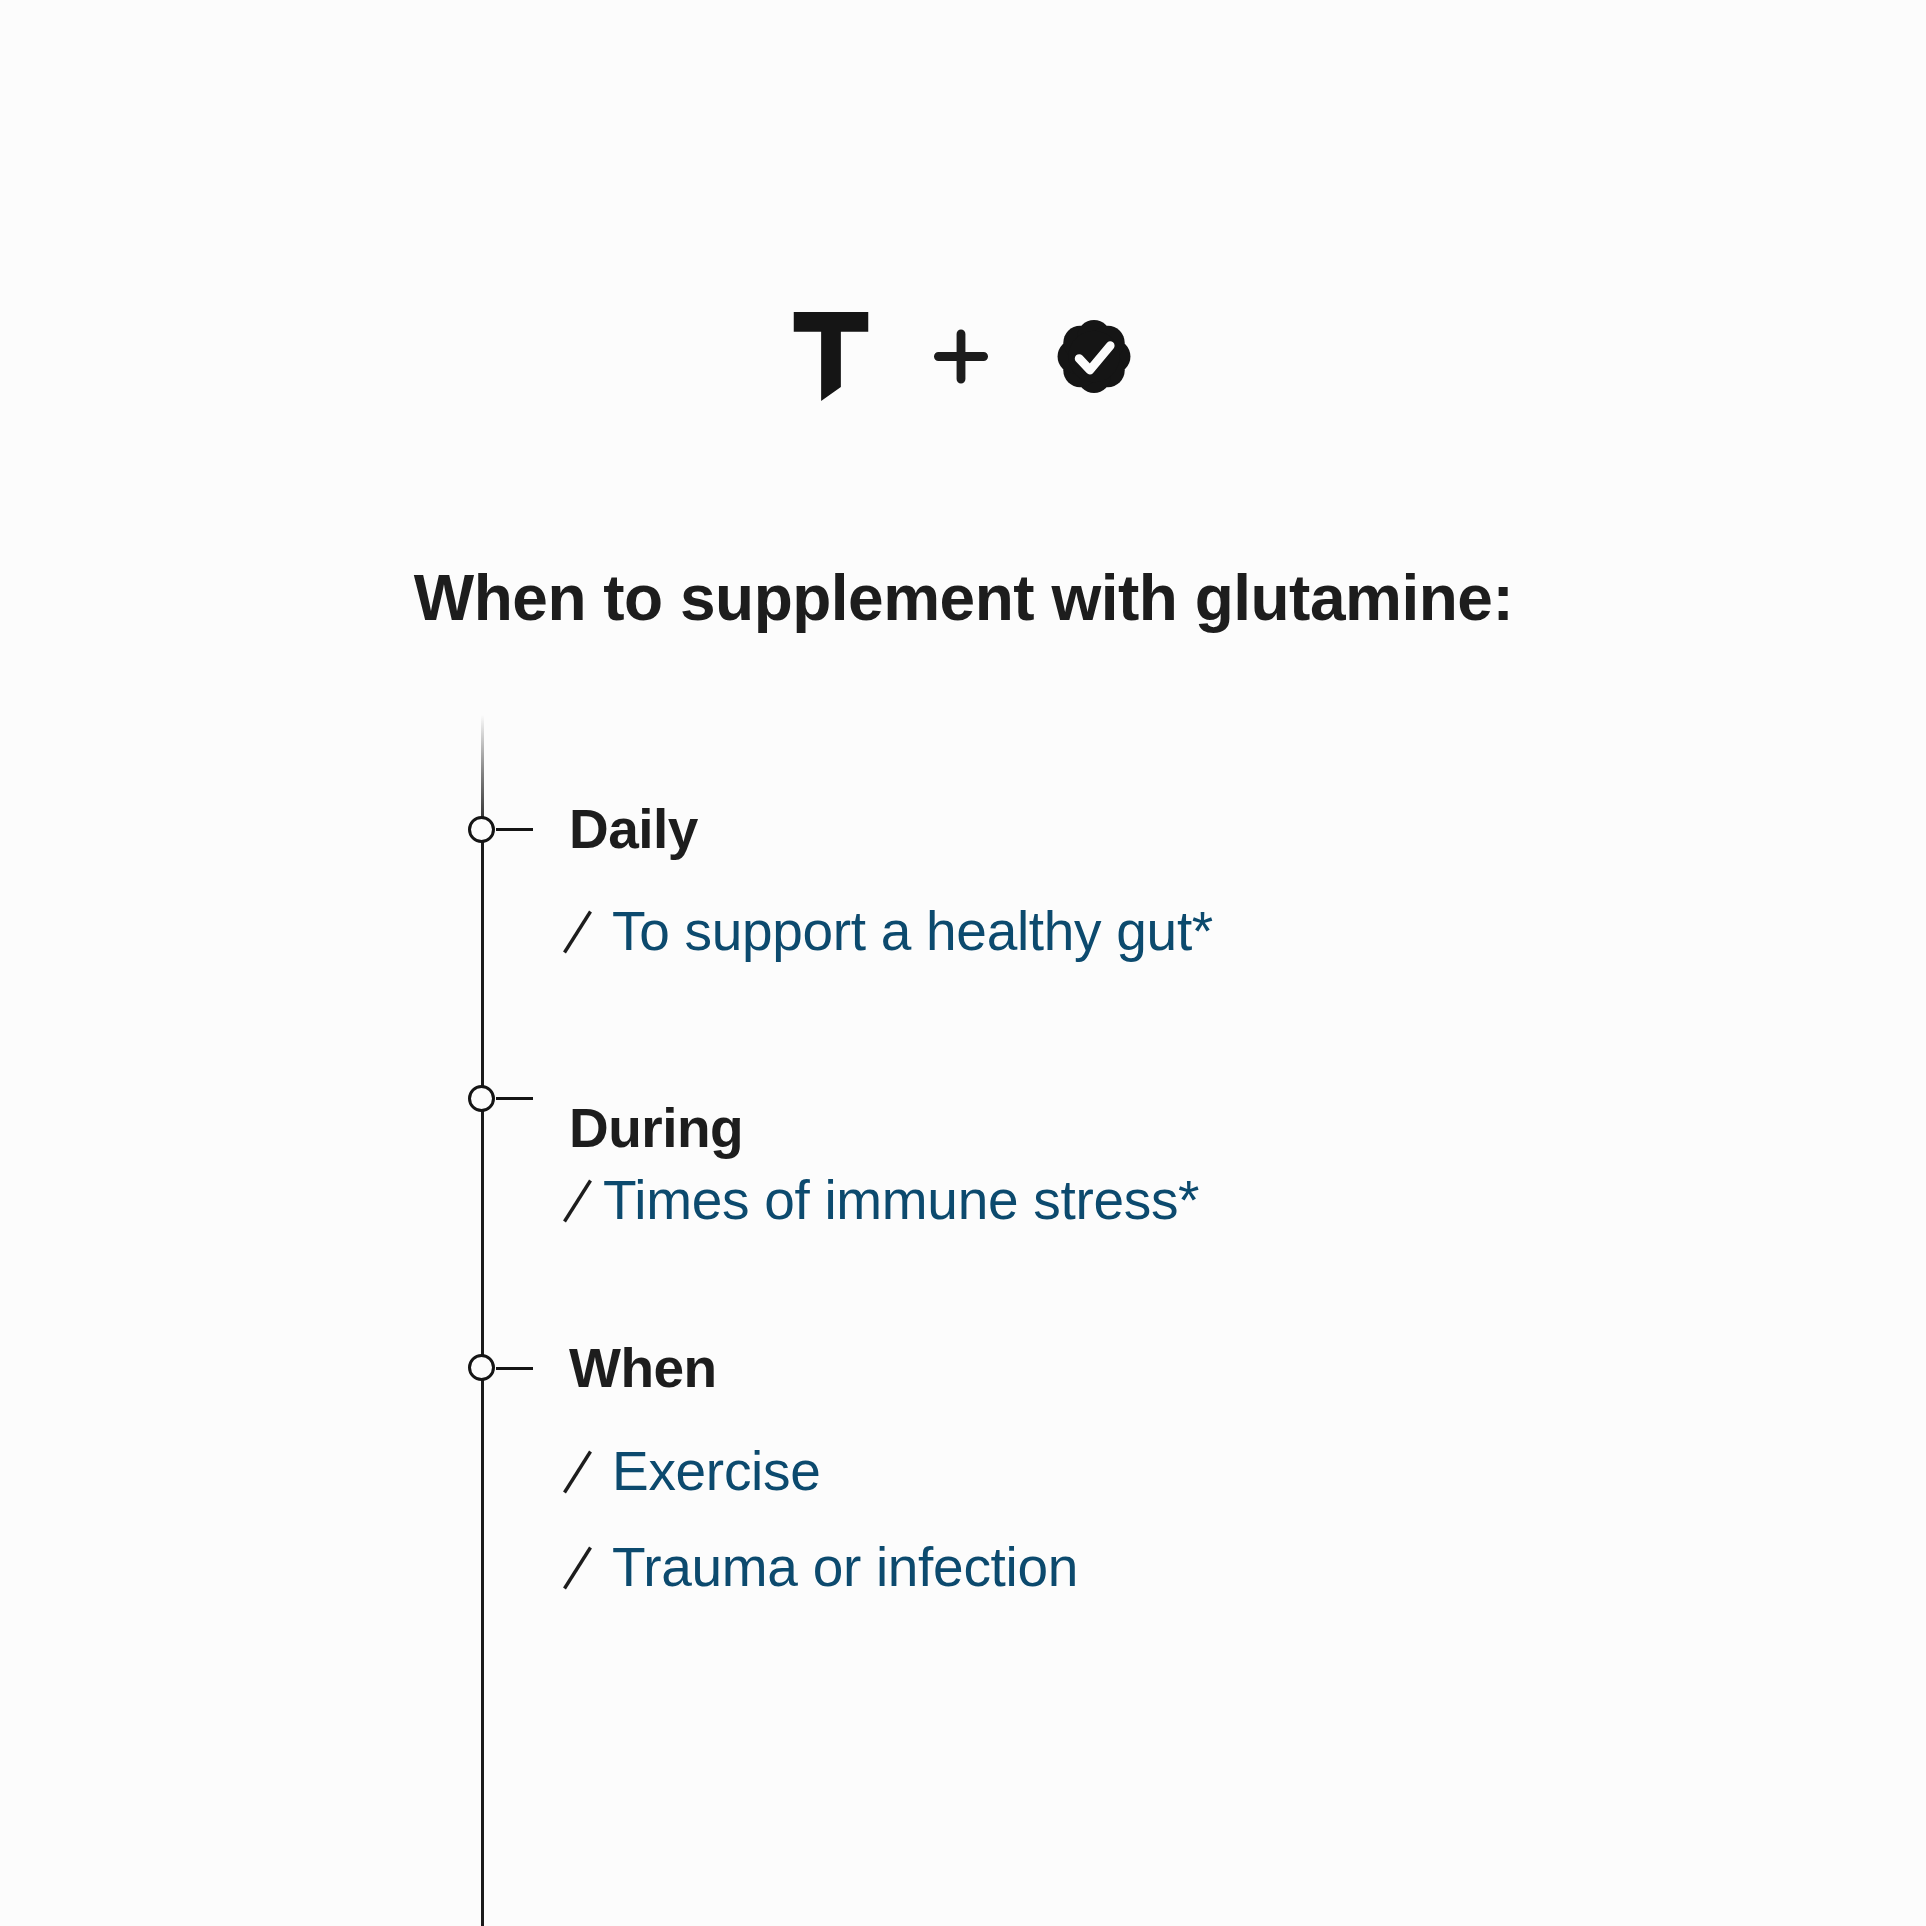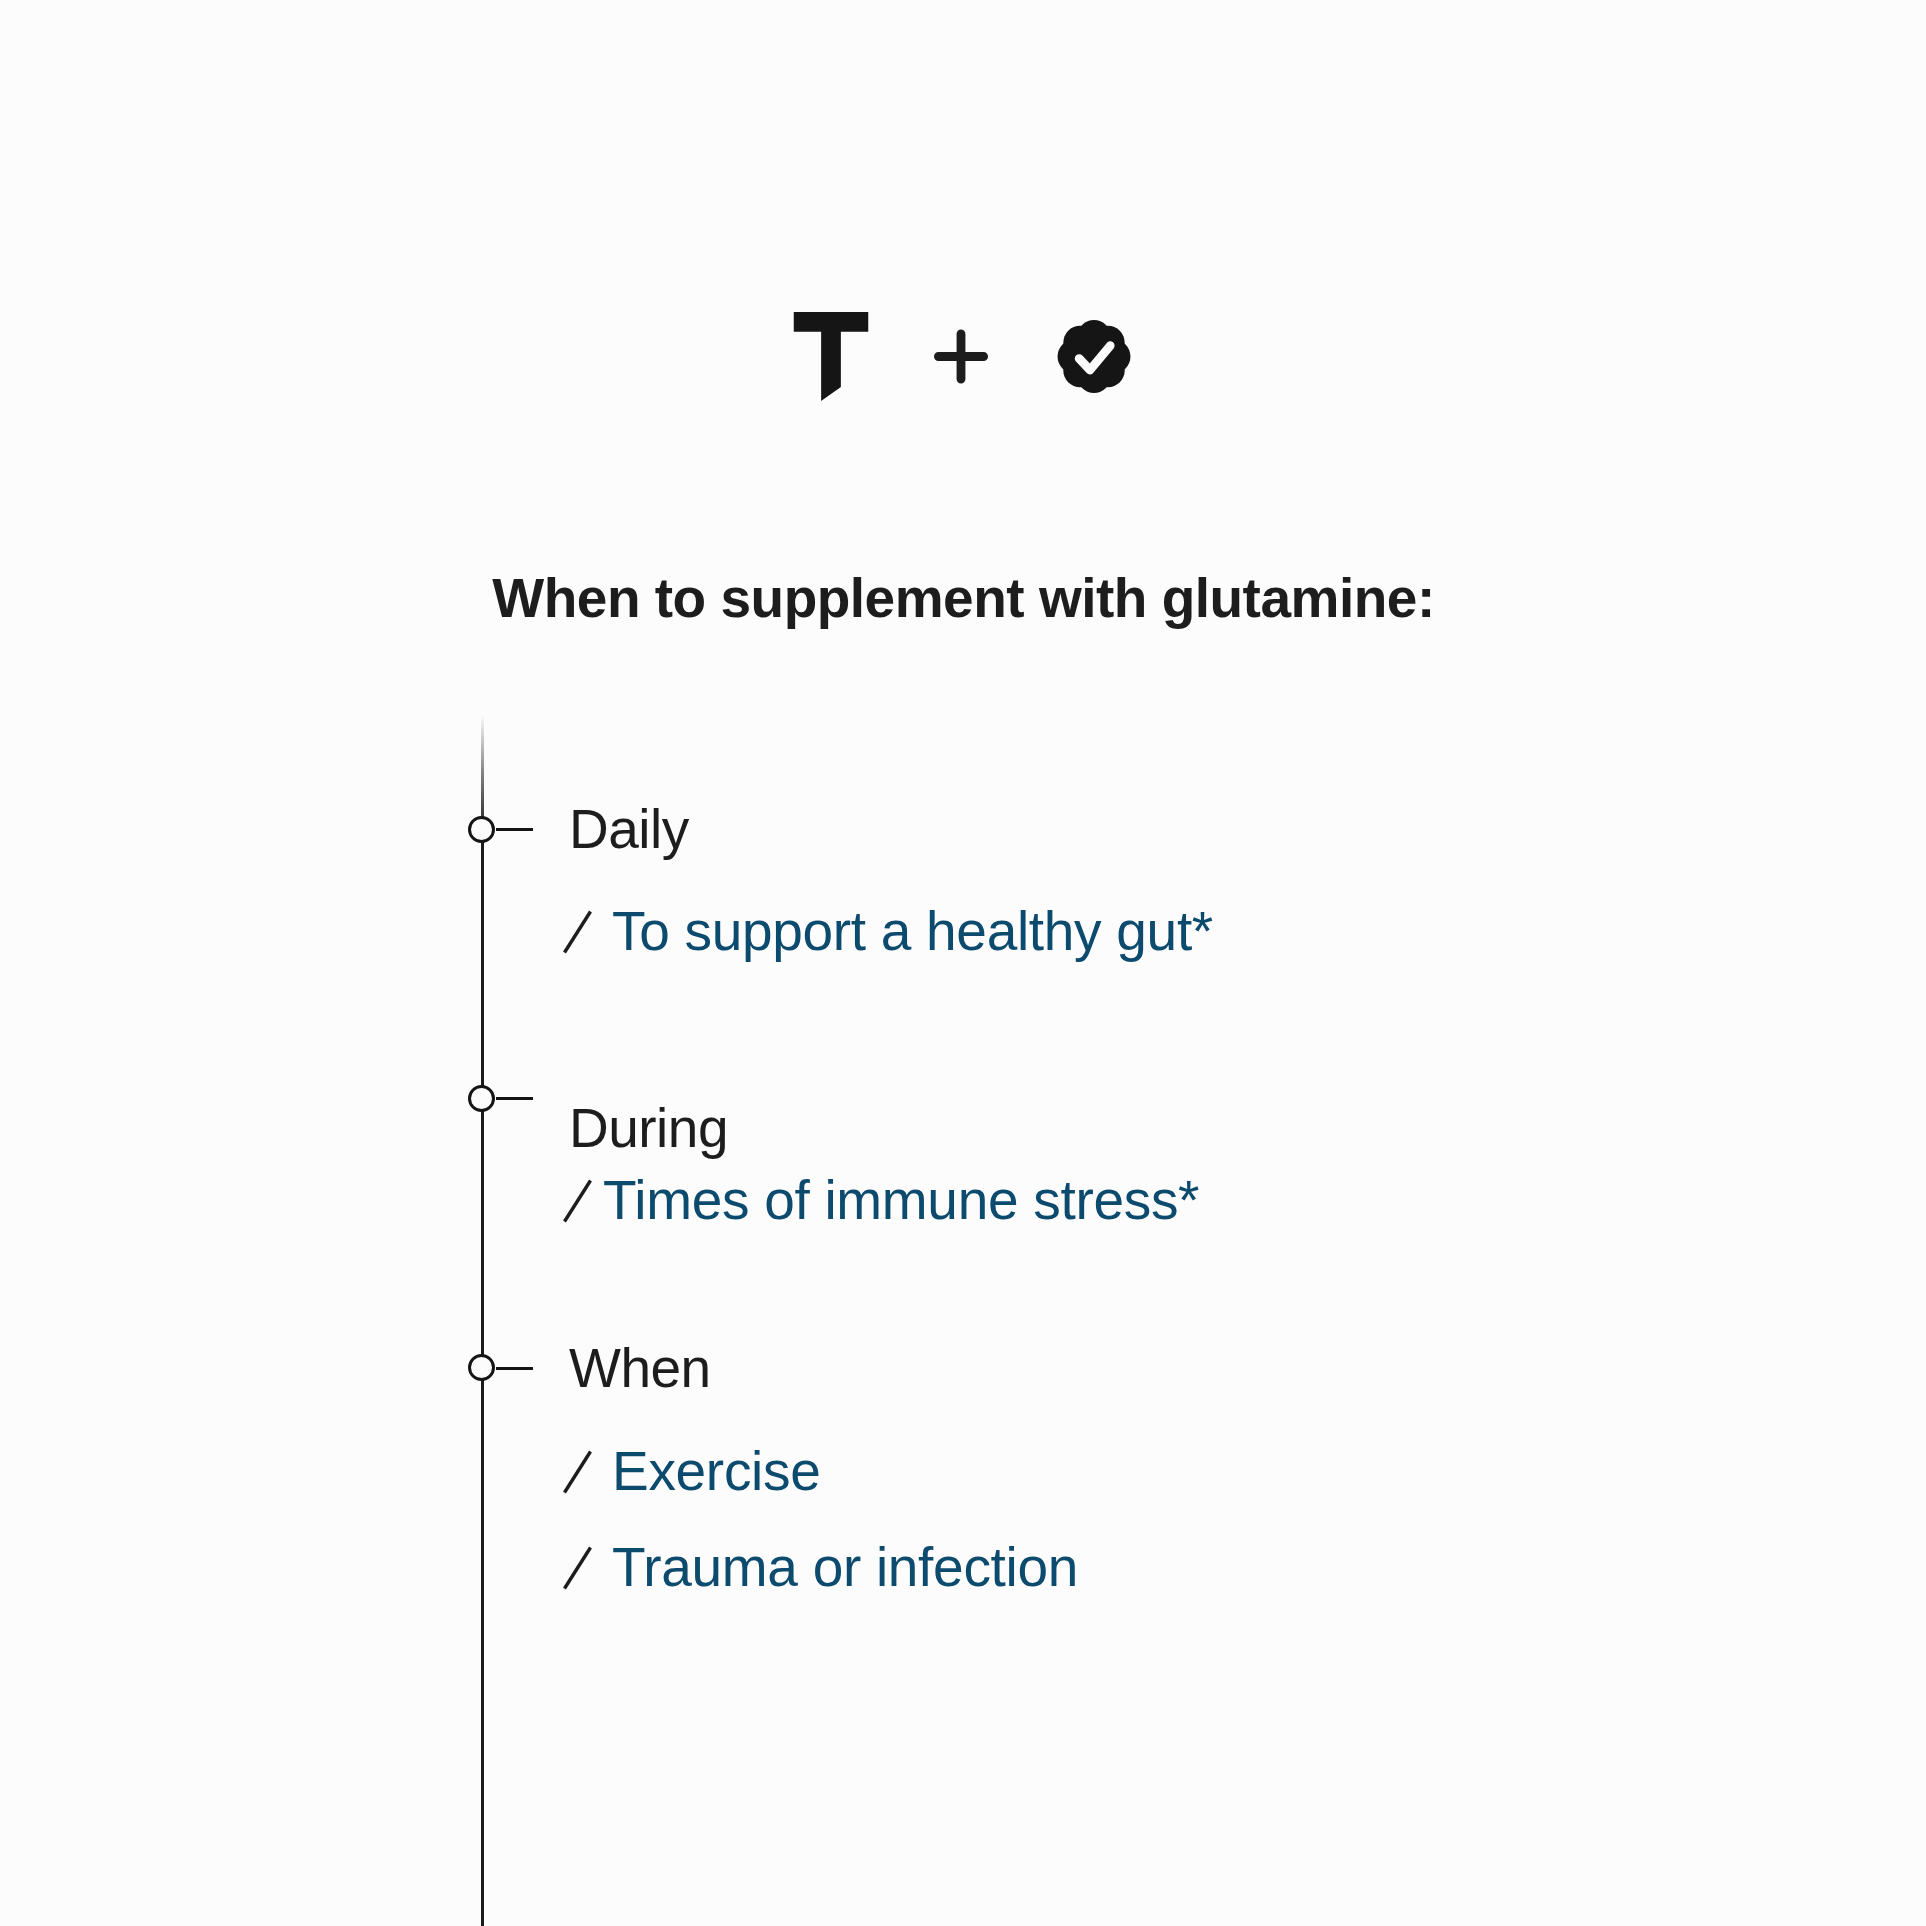--- a/index.html
+++ b/index.html
@@ -27,21 +27,21 @@
     gap: 65px;
   }
   .brand-row svg { display: block; }
 
   
   .heading {
     position: absolute;
     top: 567px;
     left: 50%;
     transform: translateX(-50%);
-    font-size: 55px;
+    font-size: 64px;
     line-height: 63px;
     font-weight: 700;
     letter-spacing: -0.5px;
     white-space: nowrap;
     color: #1d1d1d;
   }
 
   
   .timeline-line {
     position: absolute;
@@ -66,21 +66,21 @@
     left: 496px;
     width: 37px;
     height: 3px;
     background: #151515;
   }
   .section-label {
     position: absolute;
     left: 569px;
     font-size: 55px;
     line-height: 63px;
-    font-weight: 400;
+    font-weight: 700;
     letter-spacing: -0.5px;
     white-space: nowrap;
     color: #1d1d1d;
   }
   .bullet-row {
     position: absolute;
     left: 562px;
     display: flex;
     align-items: center;
     gap: 19px;

